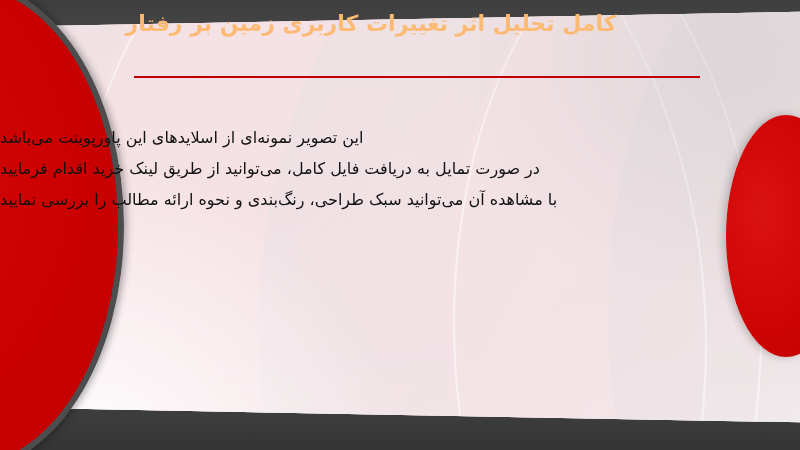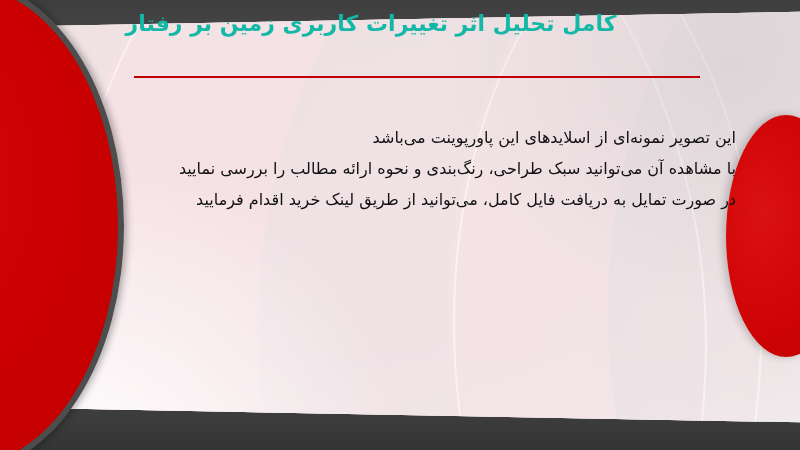--- a/index.html
+++ b/index.html
@@ -175,21 +175,21 @@
   
   .title-block {
     position: absolute;
     left: 0;
     right: 58px;
     top: 8px;
     text-align: center;
     z-index: 6;
   }
   .title-line {
-    color: #14b8a6;
+    color: #fdba74;
     font-size: 22px;
     font-weight: 700;
     line-height: 31px;
     letter-spacing: 0;
     direction: rtl;
     white-space: nowrap;
     text-align: center;
   }
   .title-rule {
     position: absolute;
@@ -199,21 +199,21 @@
     height: 0;
     border-top: 2px solid #c00000;
     z-index: 6;
   }
 
   .body-block {
     position: absolute;
     left: 0;
     right: 64px;
     top: 122px;
-    text-align: right;
+    text-align: left;
     z-index: 6;
     direction: rtl;
   }
   .body-line {
     color: #111111;
     font-size: 16px;
     font-weight: 400;
     line-height: 31px;
     white-space: nowrap;
   }
@@ -258,18 +258,18 @@
     <div class="lens-left"></div>
 
     <div class="title-block">
       <div class="title-line">کامل تحلیل اثر تغییرات کاربری زمین بر رفتار</div>
     </div>
 
     <div class="title-rule"></div>
 
     <div class="body-block">
       <div class="body-line">این تصویر نمونه‌ای از اسلایدهای این پاورپوینت می‌باشد</div>
+      <div class="body-line">در صورت تمایل به دریافت فایل کامل، می‌توانید از طریق لینک خرید اقدام فرمایید</div>
       <div class="body-line">با مشاهده آن می‌توانید سبک طراحی، رنگ‌بندی و نحوه ارائه مطالب را بررسی نمایید</div>
-      <div class="body-line">در صورت تمایل به دریافت فایل کامل، می‌توانید از طریق لینک خرید اقدام فرمایید</div>
     </div>
 
   </div>
 </div>
 
 </body></html>

